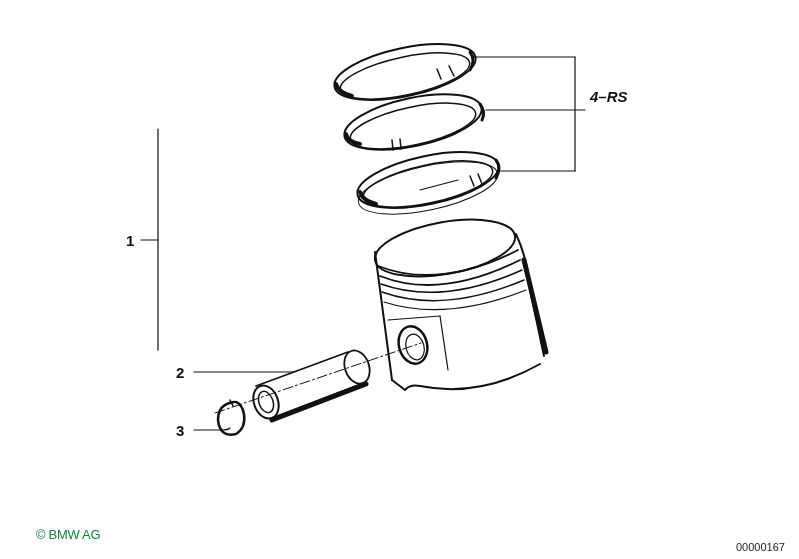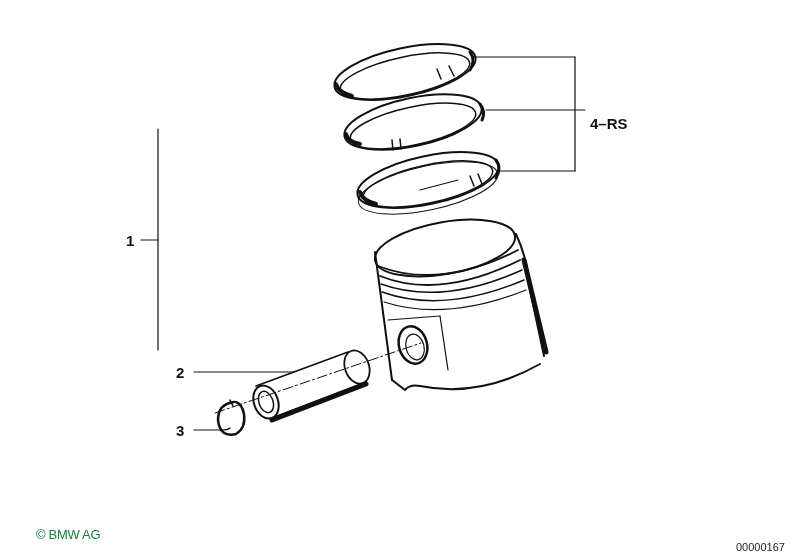--- a/index.html
+++ b/index.html
@@ -125,17 +125,17 @@
 
       <line x1="194" y1="372" x2="294" y2="372" stroke-width="1.2"></line>
 
       <path d="M194 430 L222 430 Q228 430 230 428" stroke-width="1.2"></path>
     </g>
   </svg>
 
   <span class="callout" style="left:126px; top:233px;">1</span>
   <span class="callout" style="left:176px; top:365px;">2</span>
   <span class="callout" style="left:176px; top:423px;">3</span>
-  <span class="callout" style="left:590px; top:116px;">4–RS</span>
+  <span class="callout" style="left:590px; top:89px;font-style:italic;">4–RS</span>
 
   <div class="copyright">© BMW AG</div>
   <div class="drawing-id">00000167</div>
 </div>
 
 </body></html>

